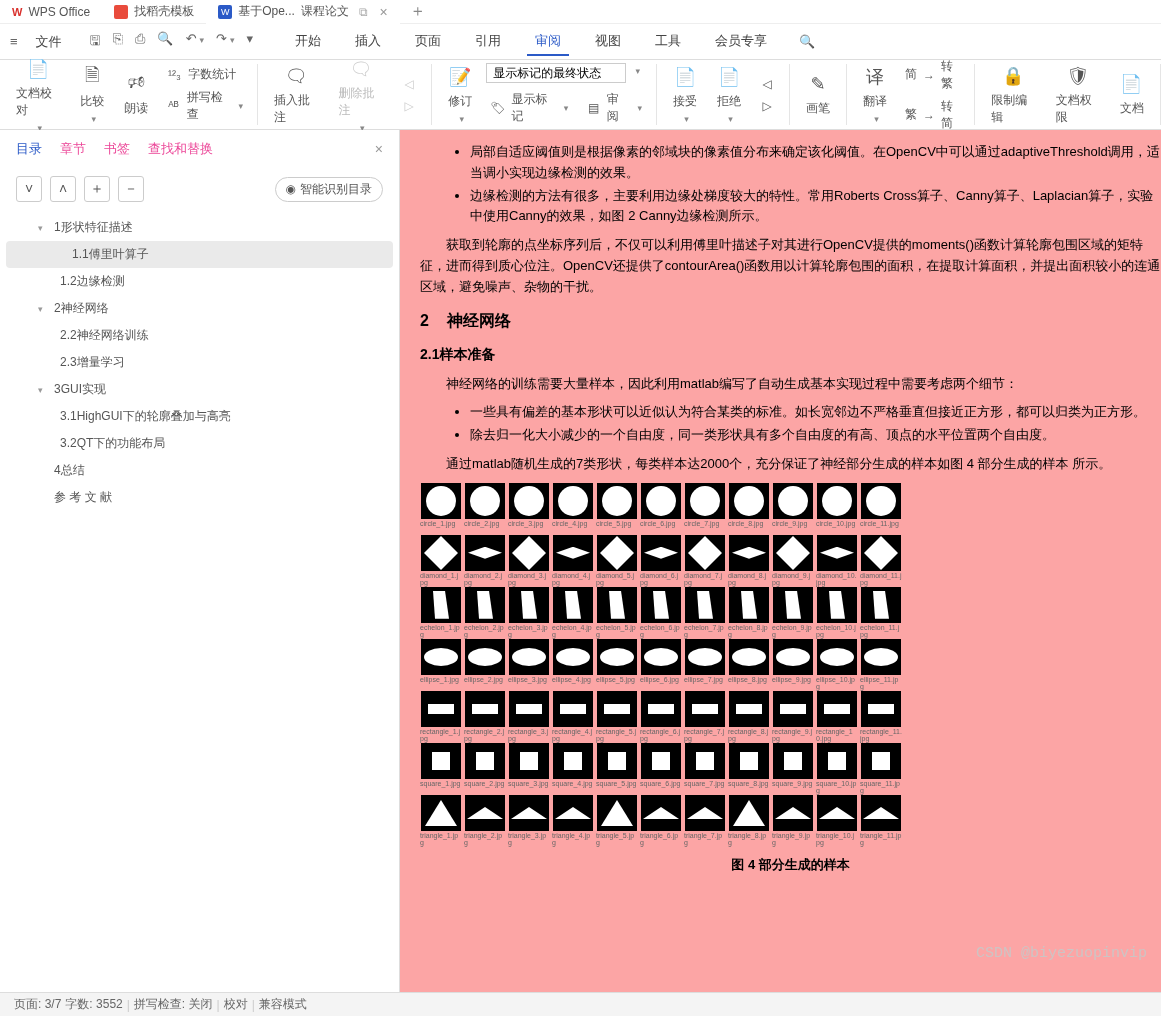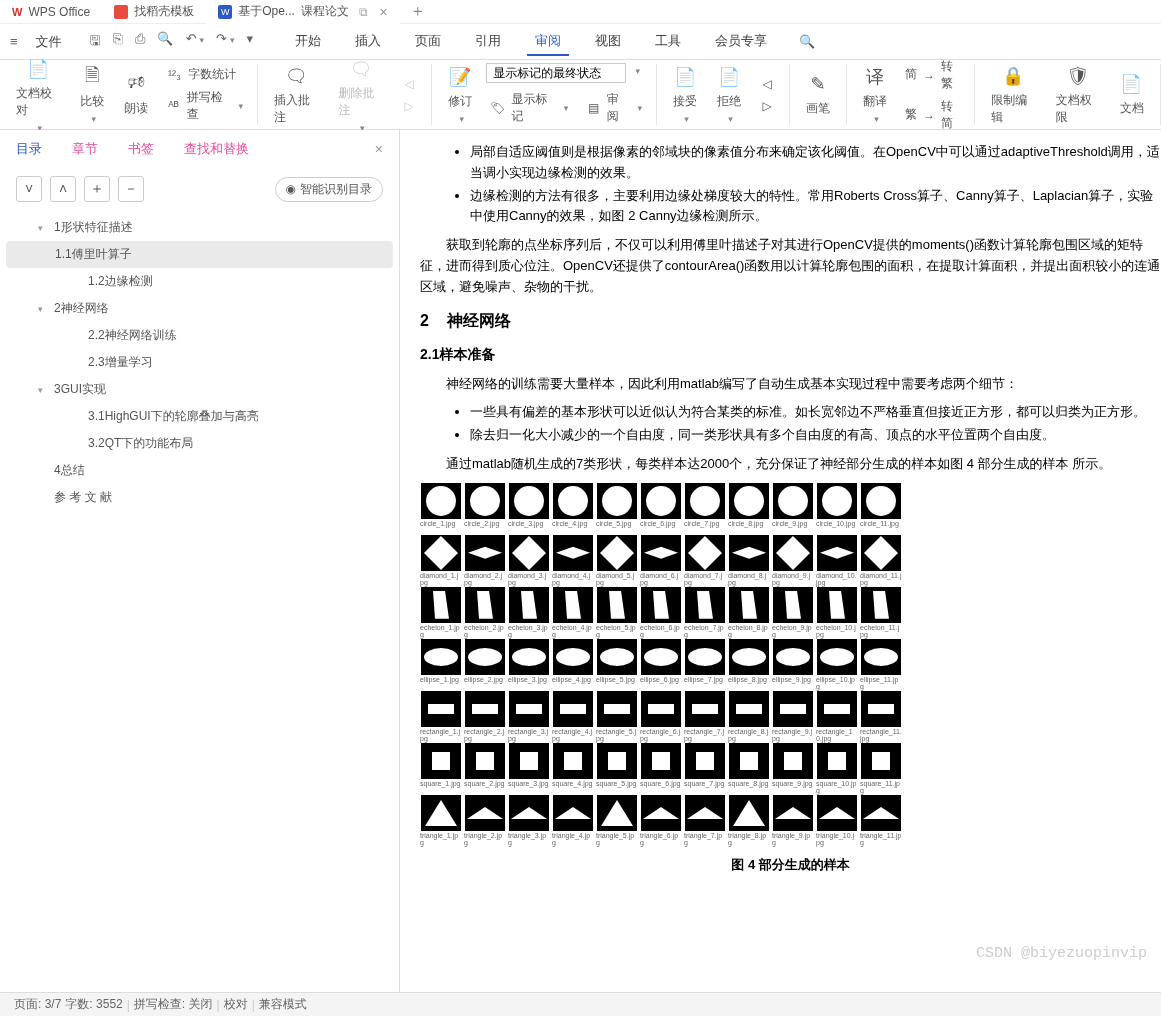--- a/index.html
+++ b/index.html
@@ -37,38 +37,38 @@
 .drop-caret::after { content: "▾"; font-size: 9px; margin-left: 3px; color: #888; }
 .ribbon-select { font-size: 12px; padding: 2px 24px 2px 6px; border: 1px solid #ccc; background: #fff; appearance: none; position: relative; }
 .select-wrap { position: relative; display: inline-block; }
 .select-wrap::after { content: "▾"; position: absolute; right: 6px; top: 3px; font-size: 9px; color: #888; pointer-events: none; }
 
 
 .main { display: flex; height: calc(1016px - 24px - 36px - 70px - 24px); }
 
 
 .sidebar { width: 400px; border-right: 1px solid #ddd; display: flex; flex-direction: column; background: #fff; }
-.sb-tabs { display: flex; gap: 30px; padding: 8px 16px; font-size: 13px; align-items: center; }
+.sb-tabs { display: flex; gap: 18px; padding: 8px 16px; font-size: 13px; align-items: center; }
 .sb-tab { cursor: pointer; color: #ec4899; padding: 2px 0; }
 .sb-tab.active { color: #2b5ac7; font-weight: 500; }
 .sb-close { margin-left: auto; color: #999; cursor: pointer; font-size: 14px; }
 .sb-tools { display: flex; gap: 8px; padding: 8px 16px; align-items: center; }
 .sb-tool { width: 26px; height: 26px; border: 1px solid #ccc; border-radius: 3px; display: flex; align-items: center; justify-content: center; font-size: 14px; color: #555; cursor: pointer; background: #fff; }
 .sb-smart { margin-left: auto; border: 1px solid #ccc; border-radius: 13px; padding: 3px 10px; font-size: 12px; color: #555; display: flex; align-items: center; gap: 4px; cursor: pointer; }
 .toc { padding: 4px 0 20px 0; overflow-y: auto; }
 .toc-item { padding: 5px 10px 5px 54px; font-size: 12px; color: #555; cursor: pointer; }
-.toc-item.lv2 { padding-left: 88px; }
+.toc-item.lv2 { padding-left: 60px; }
 .toc-item.heading { padding-left: 38px; display: flex; align-items: center; gap: 4px; }
 .toc-item.heading::before { content: "▾"; font-size: 9px; color: #999; width: 12px; }
-.toc-item.active { background: #eaeaea; border-radius: 4px; margin: 0 6px; padding-left: 49px; }
+.toc-item.active { background: #eaeaea; border-radius: 4px; margin: 0 6px; padding-left: 66px; }
 .toc-item.no-head { padding-left: 54px; }
 
 
 .doc-area { flex: 1; background: #e8e8e8; overflow: auto; position: relative; display: flex; justify-content: center; }
-.page { background: #ffffff; width: 100%; min-height: 100%; padding: 10px 0 20px 20px; box-shadow: -2px 0 3px rgba(0,0,0,0.05); }
+.page { background: #fca5a5; width: 100%; min-height: 100%; padding: 10px 0 20px 20px; box-shadow: -2px 0 3px rgba(0,0,0,0.05); }
 .doc-text { font-size: 13px; line-height: 1.6; color: #000; }
 .doc-text ul { margin-left: 50px; }
 .doc-text li { list-style: disc; margin: 2px 0; }
 .doc-text p { margin: 8px 0; text-indent: 2em; }
 .doc-h2 { font-size: 16px; font-weight: bold; margin: 10px 0; display: flex; gap: 18px; }
 .doc-h3 { font-size: 14px; font-weight: bold; margin: 8px 0; display: flex; gap: 0; }
 .fig-caption { text-align: center; font-size: 13px; font-weight: bold; margin: 8px 0; }
 
 
 .sample-grid { margin: 6px 0; }

